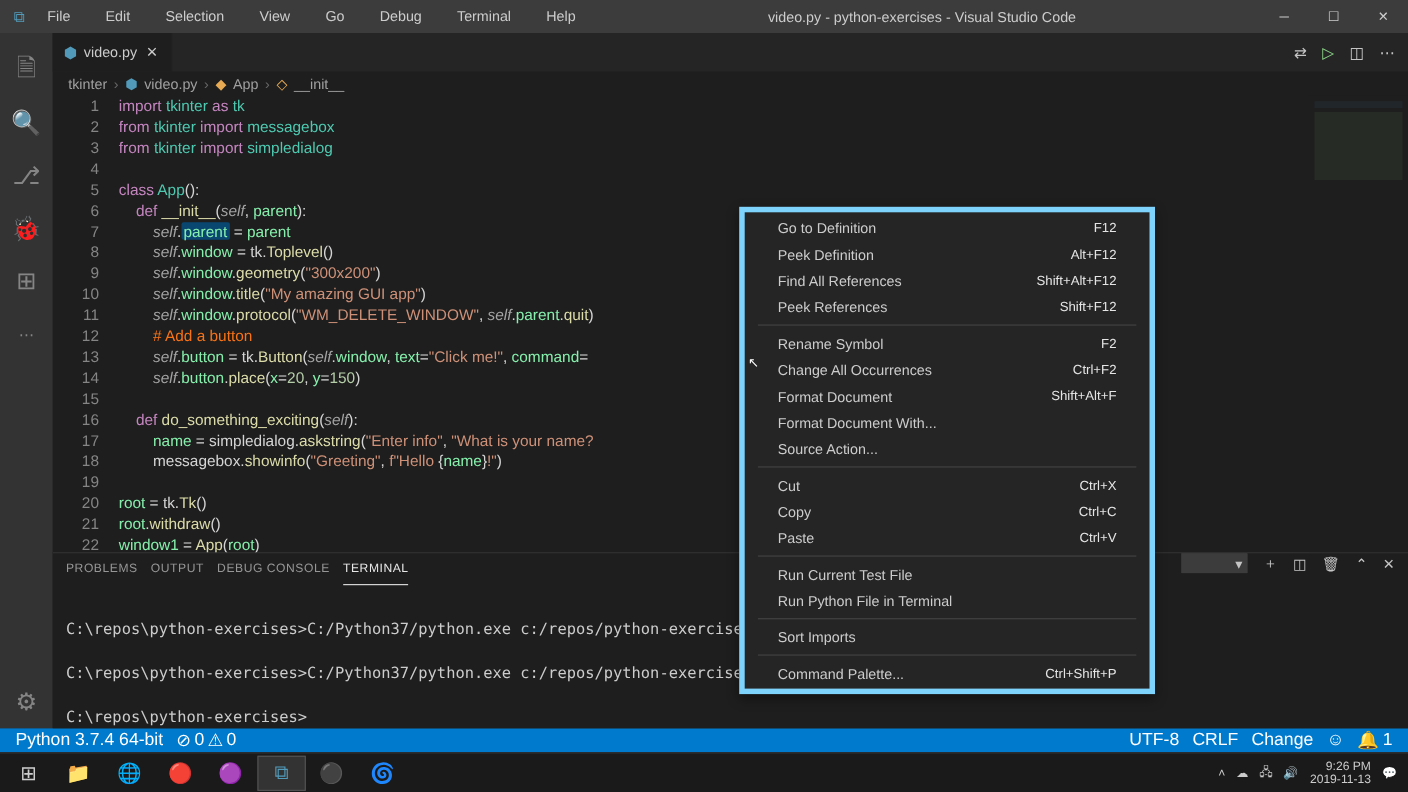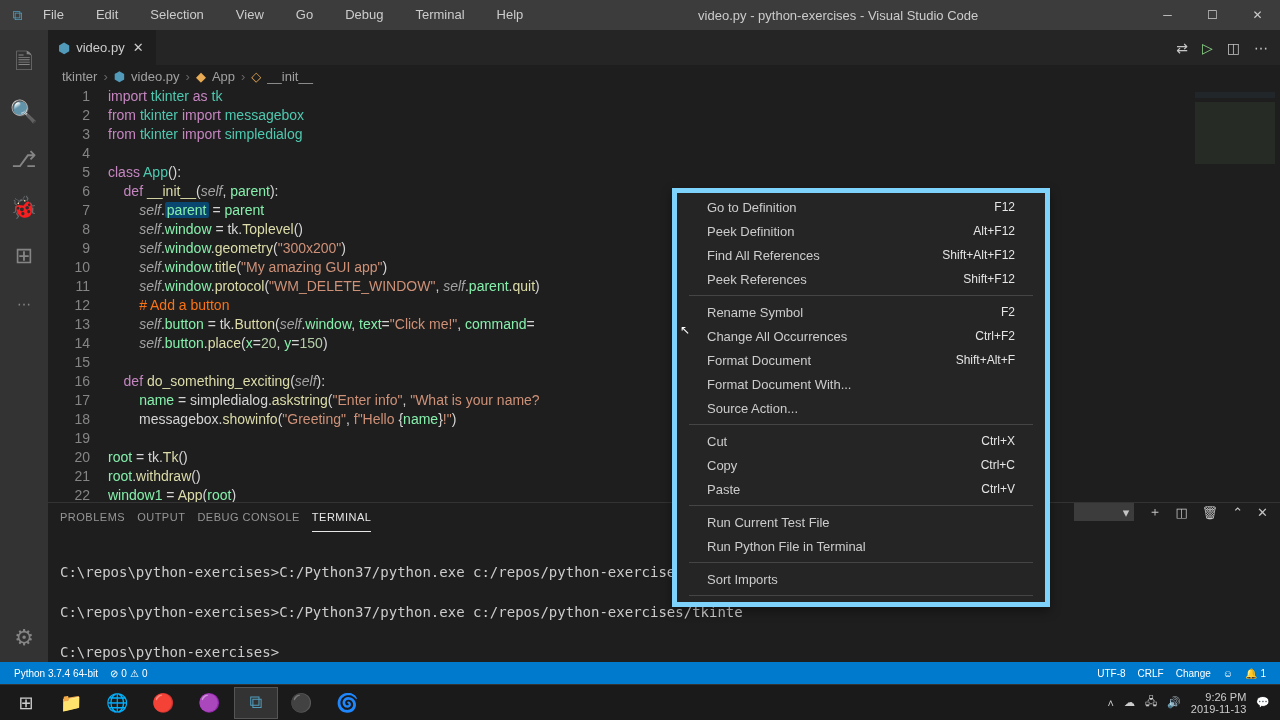--- a/index.html
+++ b/index.html
@@ -41,21 +41,21 @@
 .self { color: #a3a3a3; font-style: italic; }
 .num { color: #b5cea8; }
 .cls { color: #4ec9b0; }
 .panel { height: 160px; background: #1e1e1e; border-top: 1px solid #333; display: flex; flex-direction: column; }
 .panel-tabs { height: 33px; display: flex; align-items: flex-start; padding: 0 12px; gap: 12px; font-size: 11px; }
 .panel-tab { padding: 8px 0; color: #969696; text-transform: uppercase; letter-spacing: 0.5px; }
 .panel-tab.active { color: #e7e7e7; border-bottom: 1px solid #e7e7e7; }
 .panel-actions { margin-left: auto; display: flex; gap: 14px; align-items: center; color: #c5c5c5; font-size: 13px; }
 .panel-select { width: 60px; height: 18px; background: #3c3c3c; border: 1px solid #3c3c3c; }
 .terminal-body { flex: 1; padding: 6px 12px; font-family: Consolas, monospace; font-size: 14px; line-height: 20px; color: #cccccc; white-space: pre; overflow: hidden; }
-.statusbar { height: 22px; background: #007acc; color: #ffffff; display: flex; align-items: center; font-size: 10px; padding: 0 8px; }
+.statusbar { height: 22px; background: #007acc; color: #ffffff; display: flex; align-items: center; font-size: 16px; padding: 0 8px; }
 .statusbar .sb-item { padding: 0 6px; display: flex; align-items: center; gap: 3px; }
 .statusbar .sb-right { margin-left: auto; display: flex; }
 .context-menu { position: absolute; left: 672px; top: 188px; width: 378px; background: #252526; border: 5px solid #7dd3fc; box-shadow: 0 4px 10px rgba(0,0,0,0.4); z-index: 100; padding: 2px 12px; }
 .context-menu .cm-item { height: 24px; padding: 0 18px; display: flex; align-items: center; justify-content: space-between; color: #cccccc; font-size: 13px; }
 .context-menu .cm-sep { height: 1px; background: #454545; margin: 4px 0; }
 .context-menu .shortcut { color: #e5e5e5; font-size: 12px; }
 .rename-hl { background: #094771; border-radius: 2px; padding: 0 2px; }
 .taskbar { height: 36px; background: #1a1a1a; display: flex; align-items: center; padding: 0 4px; gap: 2px; border-top: 1px solid #333; }
 .taskbar .tb-btn { width: 44px; height: 32px; display: flex; align-items: center; justify-content: center; font-size: 18px; border: 1px solid transparent; }
 .taskbar .tb-btn.active { background: #333; border: 1px solid #555; }
@@ -286,14 +286,18 @@
     <div class="cm-item">
       <span>Run Python File in Terminal</span>
       <span class="shortcut"></span>
     </div>
     <div class="cm-sep"></div>
     <div class="cm-item">
       <span>Sort Imports</span>
       <span class="shortcut"></span>
     </div>
     <div class="cm-sep"></div>
+    <div class="cm-item">
+      <span>Command Palette...</span>
+      <span class="shortcut">Ctrl+Shift+P</span>
+    </div>
   </div>
 <div class="cursor-ptr">↖</div>
 
 </body></html>

